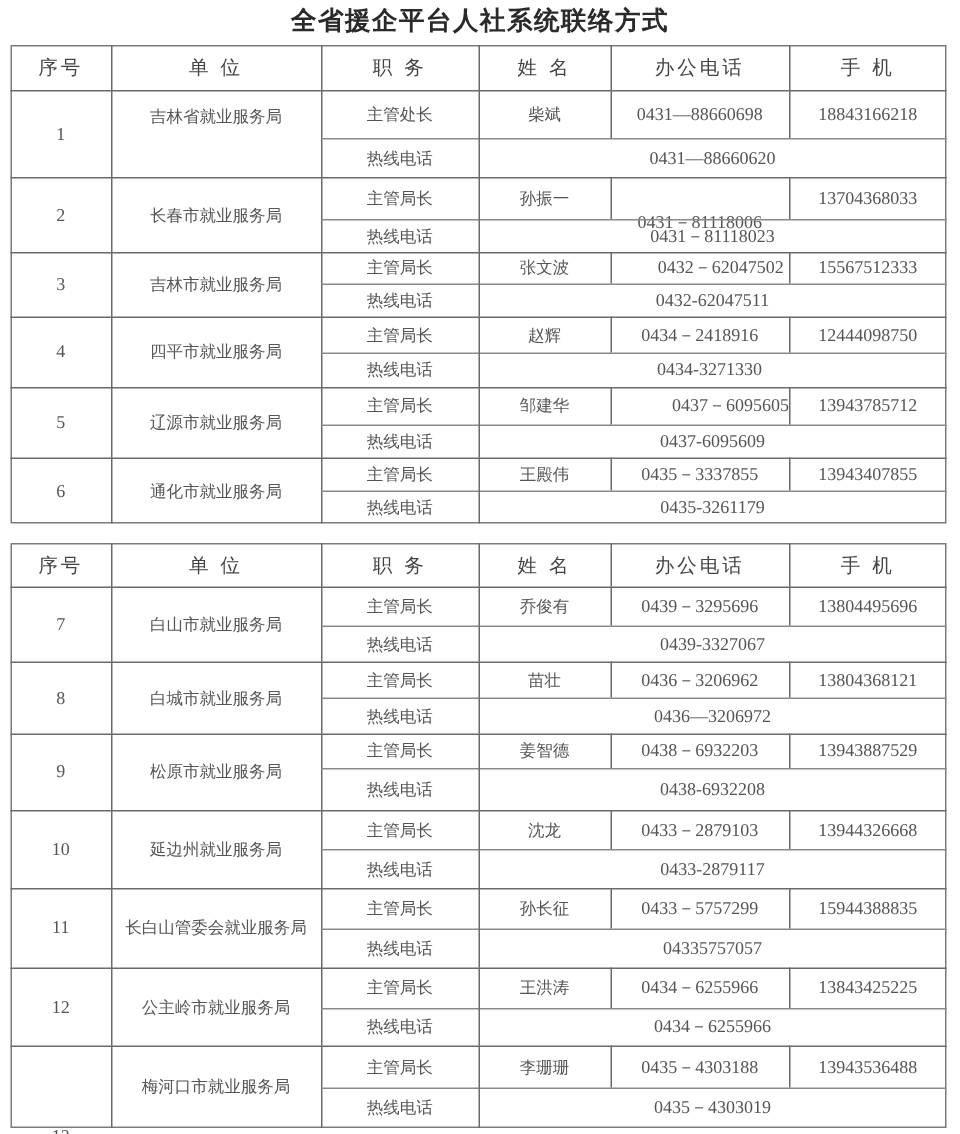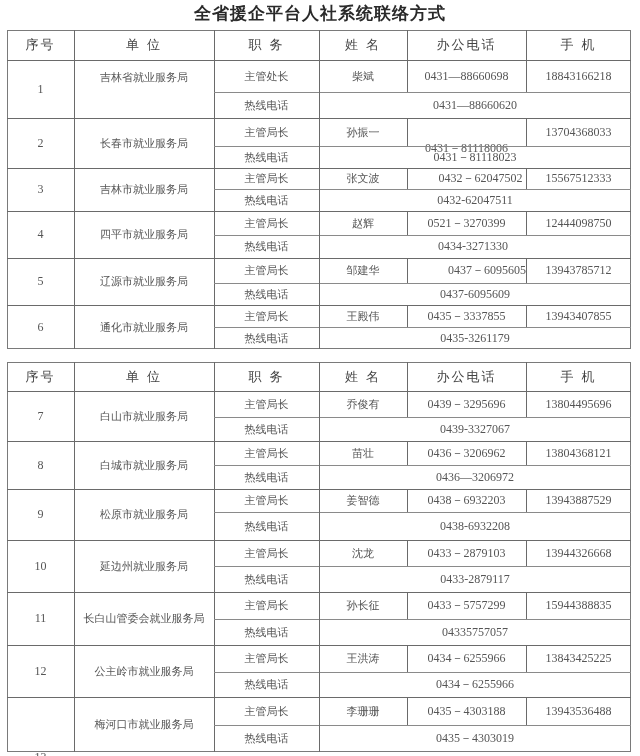--- a/index.html
+++ b/index.html
@@ -85,21 +85,21 @@
   <div class="vl" style="left:407px; top:168px; height:21px;"></div>
   <div class="vl" style="left:526px; top:168px; height:21px;"></div>
 </div>
 <div class="hl" style="left:7px; top:211px; width:624px;"></div>
 
 <div>
   <div class="cell num" style="left:7px; top:211px; width:67px; height:47px;">4</div>
   <div class="cell" style="left:74px; top:211px; width:140px; height:47px;">四平市就业服务局</div>
   <div class="cell" style="left:214px; top:211px; width:105px; height:24px;">主管局长</div>
   <div class="cell" style="left:319px; top:211px; width:88px; height:24px;">赵辉</div>
-  <div class="cell num" style="left:407px; top:211px; width:119px; height:24px;">0521－3270399</div>
+  <div class="cell num" style="left:407px; top:211px; width:119px; height:24px;">0434－2418916</div>
   <div class="cell num" style="left:526px; top:211px; width:105px; height:24px;">12444098750</div>
   <div class="cell" style="left:214px; top:235px; width:105px; height:23px;">热线电话</div>
   <div class="cell num" style="left:319px; top:235px; width:308px; height:23px;">0434-3271330</div>
   <div class="hl thin" style="left:214px; top:235px; width:417px;"></div>
   <div class="vl" style="left:319px; top:211px; height:47px;"></div>
   <div class="vl" style="left:407px; top:211px; height:24px;"></div>
   <div class="vl" style="left:526px; top:211px; height:24px;"></div>
 </div>
 <div class="hl" style="left:7px; top:258px; width:624px;"></div>
 

